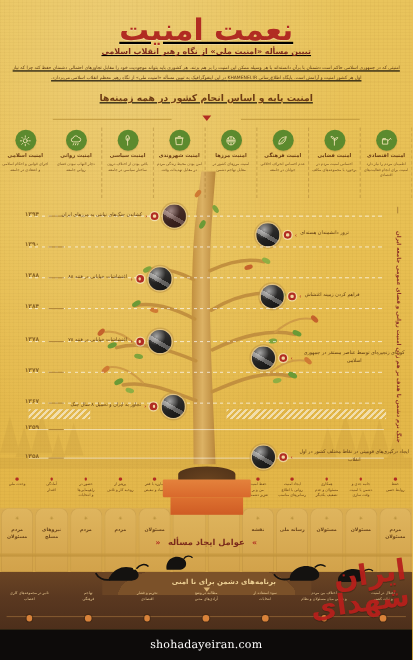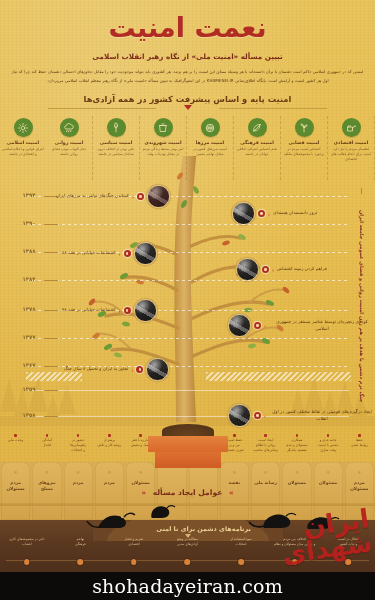--- a/index.html
+++ b/index.html
@@ -20,29 +20,29 @@
   
   #grain {
     position:absolute; inset:0;
     background-image:
       repeating-linear-gradient(0deg, rgba(120,80,20,.045) 0 1px, rgba(255,255,255,0) 1px 3px),
       repeating-linear-gradient(90deg, rgba(120,80,20,.035) 0 1px, rgba(255,255,255,0) 1px 4px);
     pointer-events:none; opacity:.8;
   }
 
   
-  .header { position:absolute; top:0; left:0; width:375px; height:108px; text-align:center; }
+  .header { position:absolute; top:0; left:0; width:375px; height:108px; text-align:center;text-decoration:underline; }
   .title {
     margin-top:14px;
     font-family:"DejaVu Sans", sans-serif;
     font-size:27px; font-weight:bold; color:#b12c22;
     letter-spacing:-.5px; line-height:1.05;
     text-shadow:0 1px 0 rgba(255,255,255,.25);
   }
-  .subtitle { margin-top:10px; font-size:7.2px; color:#7d2b1d; font-weight:bold; letter-spacing:.1px; }
+  .subtitle { margin-top:0; font-size:7.2px; color:#7d2b1d; font-weight:bold; letter-spacing:.1px; }
   .lede {
     margin:7px auto 0; width:352px;
     font-size:4.1px; line-height:2.05; color:#5d3a12; text-align:justify;
     text-align-last:center;
   }
   .section-head {
     margin-top:9px; font-size:8.4px; color:#6d3b14; font-weight:bold;
   }
   .rule-row { position:absolute; top:104px; left:0; width:375px; height:10px; }
   .rule {
@@ -210,21 +210,21 @@
     text-align:right; transform:rotate(-8deg); opacity:.95;
     text-shadow:0 1px 0 rgba(0,0,0,.2); pointer-events:none;
   }
 
   
   .footer {
     position:absolute; bottom:0; left:0; width:375px; height:28px;
     background:#0d0b0a; display:flex; align-items:center; justify-content:center; gap:14px;
   }
   .footer .fa { font-size:9.5px; color:#f3ead9; font-weight:bold; }
-  .footer .url { font-family:"DejaVu Serif", serif; font-size:19px; color:#ffffff; letter-spacing:.2px; }
+  .footer .url { font-family:"DejaVu Serif", serif; font-size:10px; color:#ffffff; letter-spacing:.2px; }
 </style>
 </head>
 <body>
 
 <div id="stage">
   <div id="grain"></div>
 
   <svg class="tree" viewBox="0 0 375 290">
     <defs>
       <linearGradient id="bark" x1="0" y1="0" x2="1" y2="0">
@@ -291,21 +291,21 @@
       <ellipse cx="184" cy="54" rx="4.2" ry="2.3" fill="#6b9a36" transform="rotate(-60 184 54)"></ellipse>
       <ellipse cx="196" cy="40" rx="4.0" ry="2.2" fill="#7ea33c" transform="rotate(58 196 40)"></ellipse>
       <ellipse cx="180" cy="26" rx="3.9" ry="2.1" fill="#cf7a33" transform="rotate(-54 180 26)"></ellipse>
     </g>
   </svg>
 
   <div class="header">
     <div class="title">نعمت امنیت</div>
     <div class="subtitle">تبیین مسأله «امنیت ملی» از نگاه رهبر انقلاب اسلامی</div>
     <div class="lede">امنیتی که در جمهوری اسلامی حاکم است دشمنان با برآن دانسته‌اند با هر وسیله ممکن این امنیت را بر هم بزنند. هر کشوری باید بتواند موجودیت خود را مقابل تجاوزهای احتمالی دشمنان حفظ کند چرا که نیاز اول هر کشور امنیت و آرامش است. پایگاه اطلاع‌رسانی KHAMENEI.IR در این اینفوگرافیک به تبیین مسأله «امنیت ملی» از نگاه رهبر معظم انقلاب اسلامی می‌پردازد.</div>
-    <div class="section-head">امنیت پایه و اساس پیشرفت کشور در همه آزادی‌ها</div>
+    <div class="section-head">امنیت پایه و اساس انجام کشور در همه زمینه‌ها</div>
   </div>
   <div class="rule-row">
     <div class="rule l"></div>
     <div class="rule r"></div>
     <div class="caret-dn"></div>
   </div>
 
   <div class="icons">
     <div class="icon-cell">
       <div class="circ">

